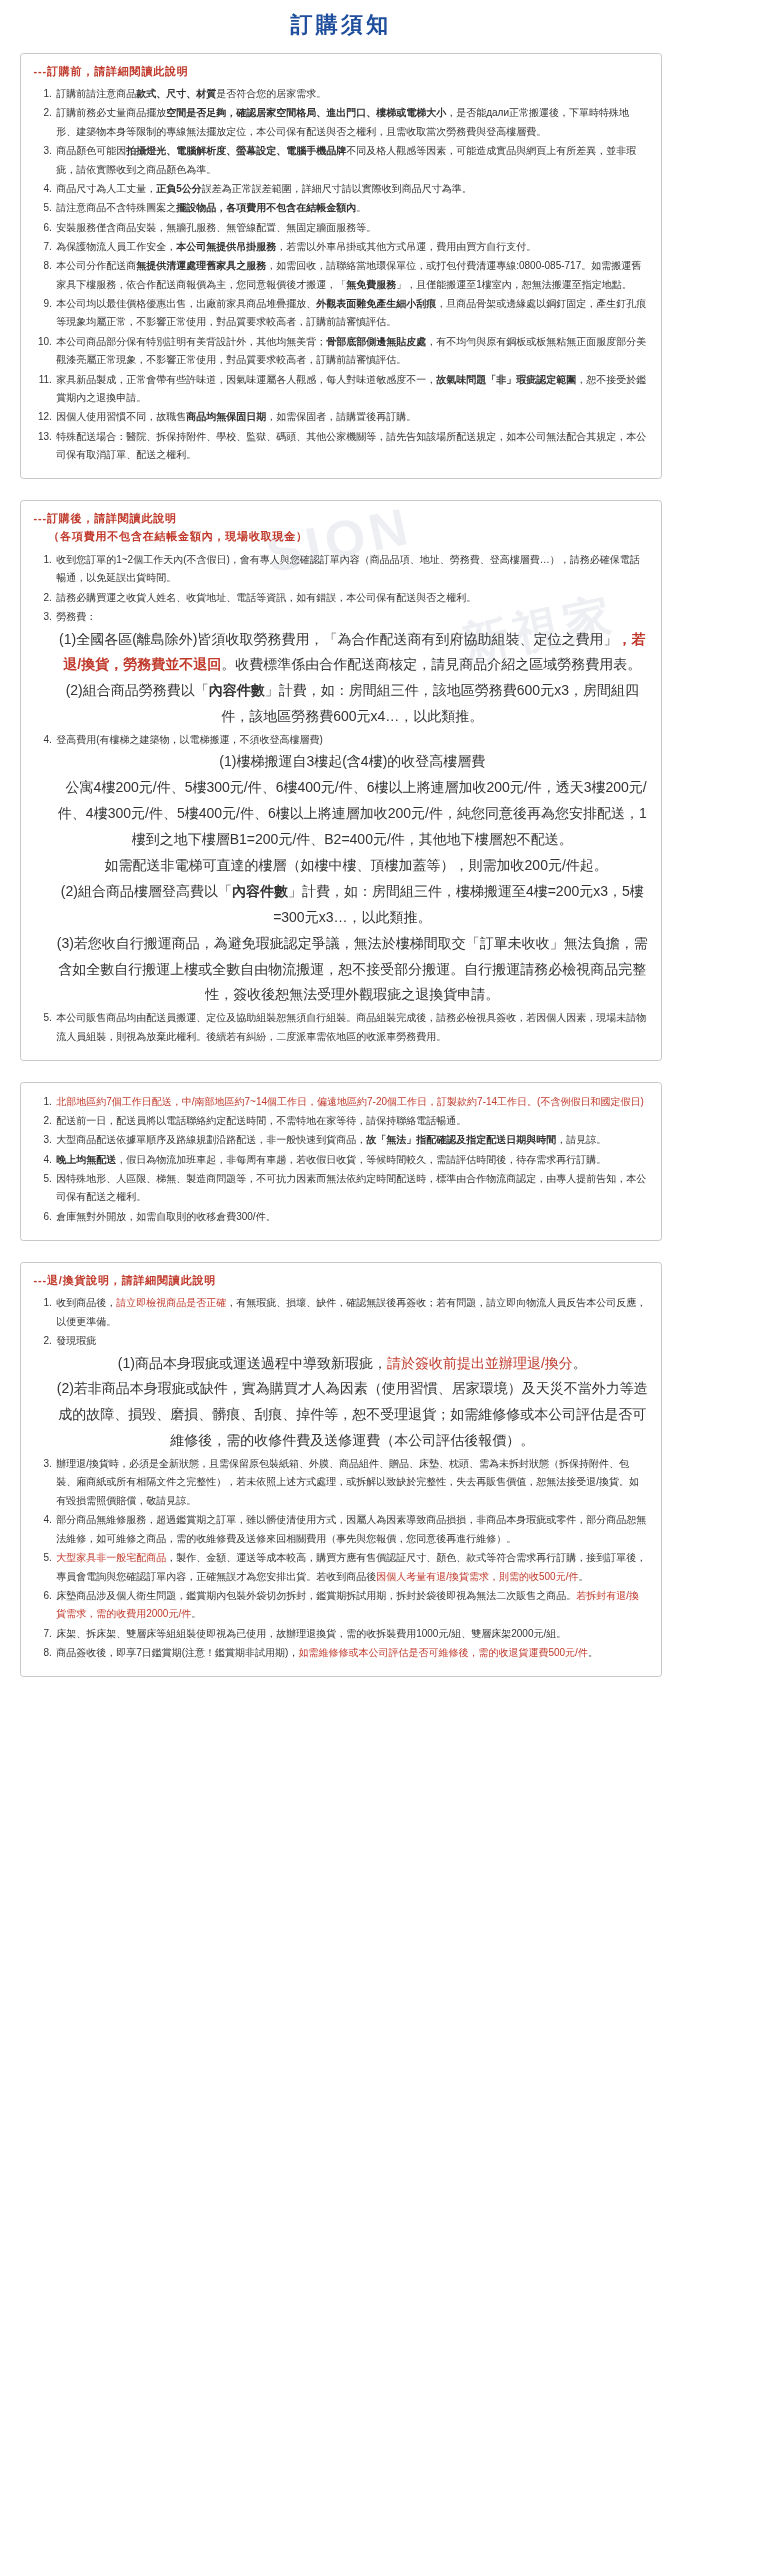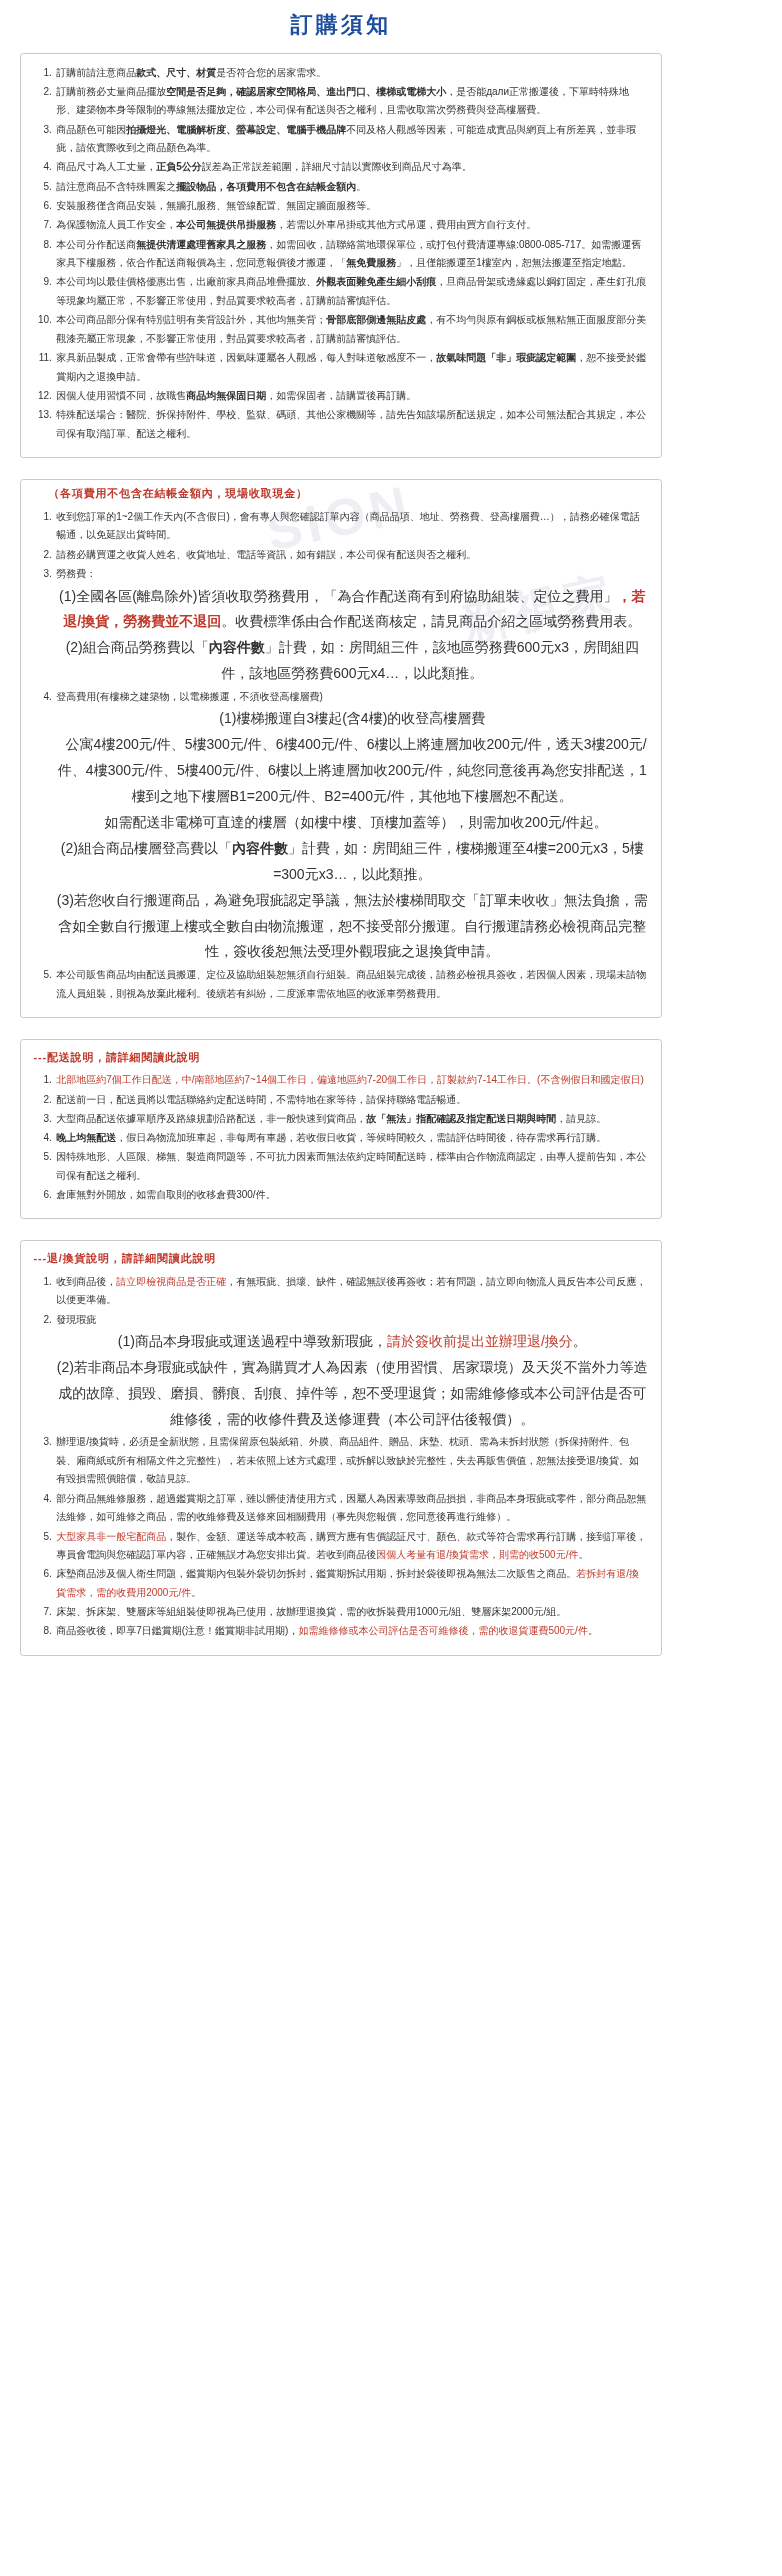--- a/index.html
+++ b/index.html
@@ -81,20 +81,21 @@
   .content-layer{position:relative;z-index:1;}
 </style>
 </head>
 <body>
 
 <div class="page">
 
   <div class="main-title">訂購須知</div>
 
   <div class="section">
+    <div class="sec-head">---訂購前，請詳細閱讀此說明</div>
     <div class="content-layer">
       <ol class="list">
         <li>訂購前請注意商品<b>款式、尺寸、材質</b>是否符合您的居家需求。</li>
         <li>訂購前務必丈量商品擺放<b>空間是否足夠，確認居家空間格局、進出門口、樓梯或電梯大小</b>，是否能дали正常搬運後，下單時特殊地形、建築物本身等限制的專線無法擺放定位，本公司保有配送與否之權利，且需收取當次勞務費與登高樓層費。</li>
         <li>商品顏色可能因<b>拍攝燈光、電腦解析度、螢幕設定、電腦手機品牌</b>不同及格人觀感等因素，可能造成實品與網頁上有所差異，並非瑕疵，請依實際收到之商品顏色為準。</li>
         <li>商品尺寸為人工丈量，<b>正負5公分</b>誤差為正常誤差範圍，詳細尺寸請以實際收到商品尺寸為準。</li>
         <li>請注意商品不含特殊圖案之<b>擺設物品，各項費用不包含在結帳金額內</b>。</li>
         <li>安裝服務僅含商品安裝，無牆孔服務、無管線配置、無固定牆面服務等。</li>
         <li>為保護物流人員工作安全，<b>本公司無提供吊掛服務</b>，若需以外車吊掛或其他方式吊運，費用由買方自行支付。</li>
         <li>本公司分作配送商<b>無提供清運處理舊家具之服務</b>，如需回收，請聯絡當地環保單位，或打包付費清運專線:0800-085-717。如需搬運舊家具下樓服務，依合作配送商報價為主，您同意報價後才搬運，「<b>無免費服務</b>」，且僅能搬運至1樓室內，恕無法搬運至指定地點。</li>
@@ -106,33 +107,33 @@
       </ol>
     </div>
   </div>
 
   <div class="section">
     <div class="watermark">
       <div class="wm-text wm1">SION</div>
       <div class="wm-text wm2">新視家</div>
     </div>
     <div class="content-layer">
+      <div class="sec-head">---訂購後，請詳閱讀此說明</div>
       <div class="sec-subhead">（各項費用不包含在結帳金額內，現場收取現金）</div>
       <ol class="list">
         <li>收到您訂單的1~2個工作天內(不含假日)，會有專人與您確認訂單內容（商品品項、地址、勞務費、登高樓層費…），請務必確保電話暢通，以免延誤出貨時間。</li>
         <li>請務必購買運之收貨人姓名、收貨地址、電話等資訊，如有錯誤，本公司保有配送與否之權利。</li>
         <li>勞務費：<br><span class="sub">(1)全國各區(離島除外)皆須收取勞務費用，「為合作配送商有到府協助組裝、定位之費用」<span class="redb">，若退/換貨，勞務費並不退回</span>。收費標準係由合作配送商核定，請見商品介紹之區域勞務費用表。</span><span class="sub">(2)組合商品勞務費以「<b>內容件數</b>」計費，如：房間組三件，該地區勞務費600元x3，房間組四件，該地區勞務費600元x4…，以此類推。</span></li>
         <li>登高費用(有樓梯之建築物，以電梯搬運，不須收登高樓層費)<br><span class="sub">(1)樓梯搬運自3樓起(含4樓)的收登高樓層費</span><span class="sub">&nbsp;&nbsp;公寓4樓200元/件、5樓300元/件、6樓400元/件、6樓以上將連層加收200元/件，透天3樓200元/件、4樓300元/件、5樓400元/件、6樓以上將連層加收200元/件，純您同意後再為您安排配送，1樓到之地下樓層B1=200元/件、B2=400元/件，其他地下樓層恕不配送。</span><span class="sub">&nbsp;&nbsp;如需配送非電梯可直達的樓層（如樓中樓、頂樓加蓋等），則需加收200元/件起。</span><span class="sub">(2)組合商品樓層登高費以「<b>內容件數</b>」計費，如：房間組三件，樓梯搬運至4樓=200元x3，5樓=300元x3…，以此類推。</span><span class="sub">(3)若您收自行搬運商品，為避免瑕疵認定爭議，無法於樓梯間取交「訂單未收收」無法負擔，需含如全數自行搬運上樓或全數自由物流搬運，恕不接受部分搬運。自行搬運請務必檢視商品完整性，簽收後恕無法受理外觀瑕疵之退換貨申請。</span></li>
         <li>本公司販售商品均由配送員搬運、定位及協助組裝恕無須自行組裝。商品組裝完成後，請務必檢視具簽收，若因個人因素，現場未請物流人員組裝，則視為放棄此權利。後續若有糾紛，二度派車需依地區的收派車勞務費用。</li>
       </ol>
     </div>
   </div>
 
   <div class="section">
-    <div class="sec-head">---配送說明，請詳細閱讀此說明</div>
     <div class="content-layer">
       <ol class="list">
         <li><span class="red">北部地區約7個工作日配送，中/南部地區約7~14個工作日，偏遠地區約7-20個工作日，訂製款約7-14工作日。(不含例假日和國定假日)</span></li>
         <li>配送前一日，配送員將以電話聯絡約定配送時間，不需特地在家等待，請保持聯絡電話暢通。</li>
         <li>大型商品配送依據單順序及路線規劃沿路配送，非一般快速到貨商品，<b>故「無法」指配確認及指定配送日期與時間</b>，請見諒。</li>
         <li><b>晚上均無配送</b>，假日為物流加班車起，非每周有車趟，若收假日收貨，等候時間較久，需請評估時間後，待存需求再行訂購。</li>
         <li>因特殊地形、人區限、梯無、製造商問題等，不可抗力因素而無法依約定時間配送時，標準由合作物流商認定，由專人提前告知，本公司保有配送之權利。</li>
         <li>倉庫無對外開放，如需自取則的收移倉費300/件。</li>
       </ol>
     </div>

